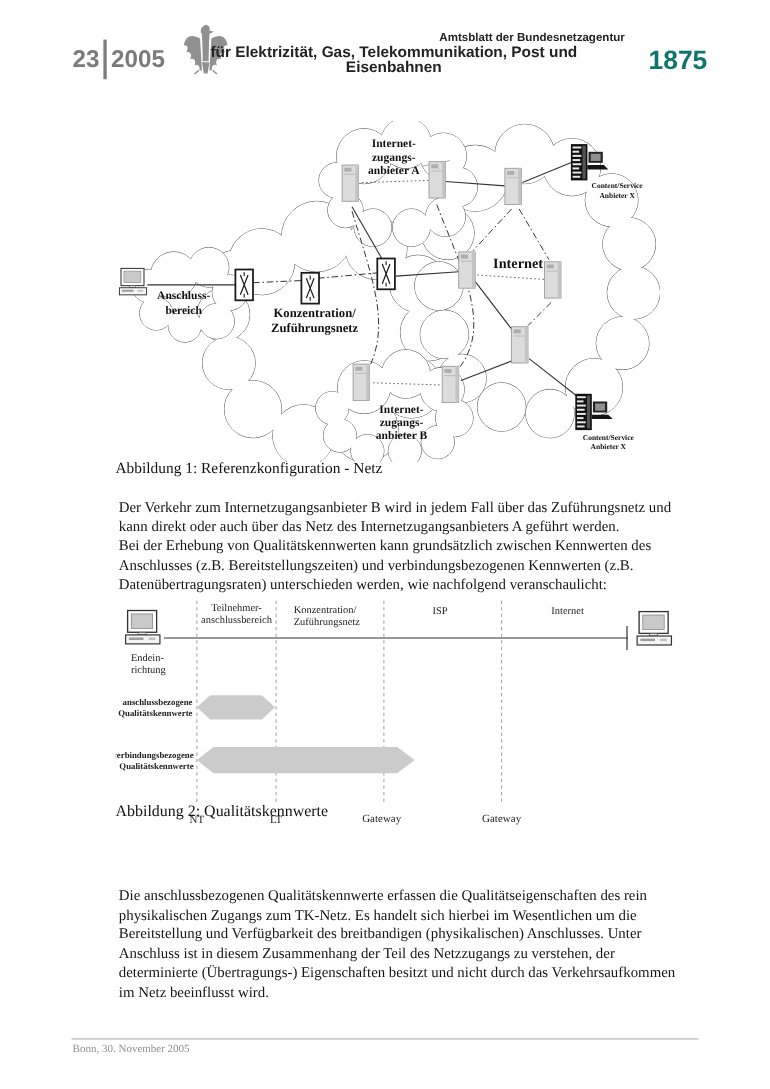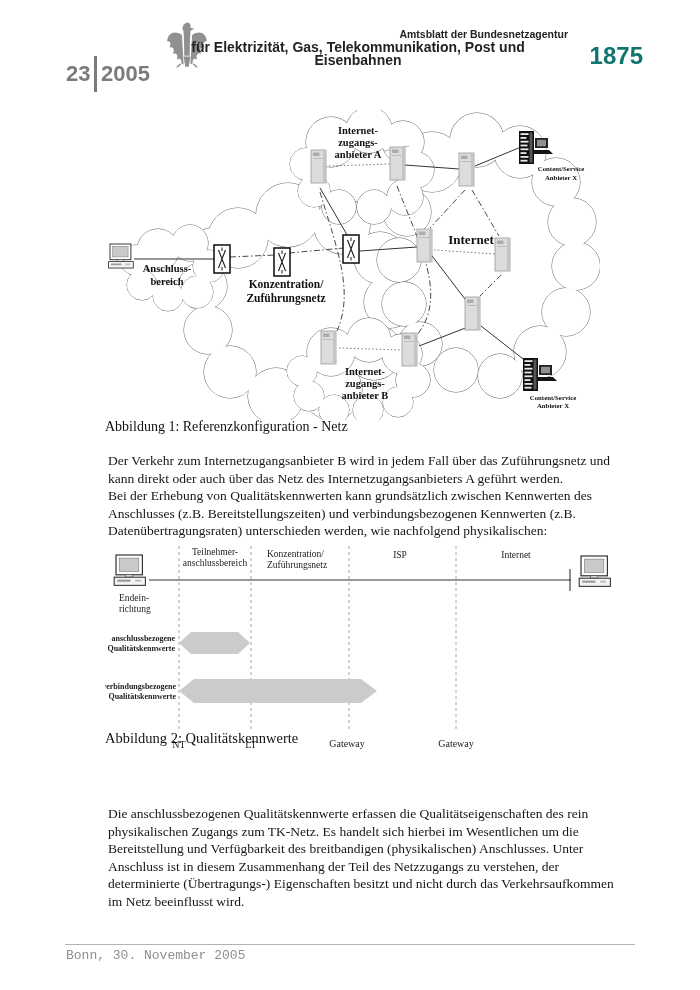--- a/index.html
+++ b/index.html
@@ -1,20 +1,20 @@
 <!DOCTYPE html>
 <html><head>
 <meta charset="utf-8">
 <style>
   html,body{margin:0;padding:0;background:#fff;}
   .page{position:relative;width:700px;height:990px;background:#fff;overflow:hidden;
         font-family:"Liberation Serif",serif;color:#111;}
   
   .issue{position:absolute;left:66px;top:36px;display:flex;align-items:center;
-         font-family:"Liberation Sans",sans-serif;font-weight:bold;font-size:22px;color:#7b7b7b;margin-top:20px;}
+         font-family:"Liberation Sans",sans-serif;font-weight:bold;font-size:22px;color:#7b7b7b;}
   .issue .bar{width:2.5px;height:36px;background:#7b7b7b;margin:0 4px;}
   .eagle-wrap{position:absolute;left:164px;top:19px;}
   .head-center{position:absolute;left:148px;top:28px;width:420px;text-align:center;
                font-family:"Liberation Sans",sans-serif;}
   .head-center .t1{font-size:10.5px;font-weight:bold;color:#222;line-height:13px;text-align:right;}
   .head-center .t2{font-size:14px;font-weight:bold;color:#222;line-height:13px;}
   .head-center .sub{font-size:10px;color:#9a9a9a;margin-top:4px;}
   .pageno{position:absolute;right:57px;top:42px;font-family:"Liberation Sans",sans-serif;
           font-weight:bold;font-size:24px;color:#0f766e;}
   
@@ -22,22 +22,22 @@
   .fig2{position:absolute;left:105px;top:543px;}
   .caption{position:absolute;left:105px;width:515px;text-align:left;font-size:14px;color:#111;}
   .cap1{top:419px;}
   .cap2{top:730px;font-size:14.5px;}
   
   .para{position:absolute;left:108px;width:507px;font-size:13.5px;line-height:17.5px;
         text-align:left;color:#151515;}
   .p1{top:452px;} .p2{top:487px;} .p3{top:788px;} .p4{top:805px;}
   
   .foot-rule{position:absolute;left:65px;top:944px;width:570px;height:1px;background:#b3b3b3;}
-  .foot-date{position:absolute;left:66px;top:948px;font-family:Liberation Mono, monospace;
-             font-size:13px;color:#8f8f8f;}
+  .foot-date{position:absolute;left:66px;top:948px;font-family:Liberation Serif, serif;
+             font-size:10px;color:#8f8f8f;}
   
   use.cloud-stroke{stroke:#4a4a4a;stroke-width:0.9;fill:none;}
   use.cloud-fill{fill:#ffffff;stroke:none;}
   .ln-solid{stroke:#333;stroke-width:1;fill:none;}
   .ln-thin{stroke:#666;stroke-width:0.5;fill:none;}
   .ln-dashdot{stroke:#333;stroke-width:0.9;fill:none;stroke-dasharray:6 2.5 1.5 2.5;}
   .ln-dot{stroke:#555;stroke-width:0.8;fill:none;stroke-dasharray:1.5 2.2;}
   .t-cloud{font:bold 10.5px "Liberation Serif",serif;fill:#111;text-anchor:middle;}
   .t-cloud-lg{font:bold 11.5px "Liberation Serif",serif;fill:#111;text-anchor:middle;}
   .t-internet{font:bold 13px "Liberation Serif",serif;fill:#111;text-anchor:middle;}
@@ -250,21 +250,21 @@
     <text class="t-internet" x="471" y="244">Internet</text>
     <text class="t-cs" x="561" y="171">Content/Service</text>
     <text class="t-cs" x="561" y="180">Anbieter X</text>
     <text class="t-cs" x="553" y="400">Content/Service</text>
     <text class="t-cs" x="553" y="408">Anbieter X</text>
   </svg>
 
   <div class="caption cap1">Abbildung 1: Referenzkonfiguration - Netz</div>
 
   <div class="para p1">Der Verkehr zum Internetzugangsanbieter B wird in jedem Fall über das Zuführungsnetz und kann direkt oder auch über das Netz des Internetzugangsanbieters A geführt werden.</div>
-  <div class="para p2">Bei der Erhebung von Qualitätskennwerten kann grundsätzlich zwischen Kennwerten des Anschlusses (z.B. Bereitstellungszeiten) und verbindungsbezogenen Kennwerten (z.B. Datenübertragungsraten) unterschieden werden, wie nachfolgend physikalischen:</div>
+  <div class="para p2">Bei der Erhebung von Qualitätskennwerten kann grundsätzlich zwischen Kennwerten des Anschlusses (z.B. Bereitstellungszeiten) und verbindungsbezogenen Kennwerten (z.B. Datenübertragungsraten) unterschieden werden, wie nachfolgend veranschaulicht:</div>
 
   <svg class="fig2" width="510" height="212" viewBox="105 543 510 212">
     <line class="vline" x1="179" y1="546" x2="179" y2="732"></line>
     <line class="vline" x1="251" y1="546" x2="251" y2="732"></line>
     <line class="vline" x1="349" y1="546" x2="349" y2="732"></line>
     <line class="vline" x1="456" y1="546" x2="456" y2="732"></line>
     <line class="hline" x1="149" y1="580" x2="571" y2="580"></line>
     <line class="hline" x1="570" y1="569" x2="570" y2="591"></line>
 
     <use href="#pc" transform="translate(116,555) scale(1.2)"></use>

